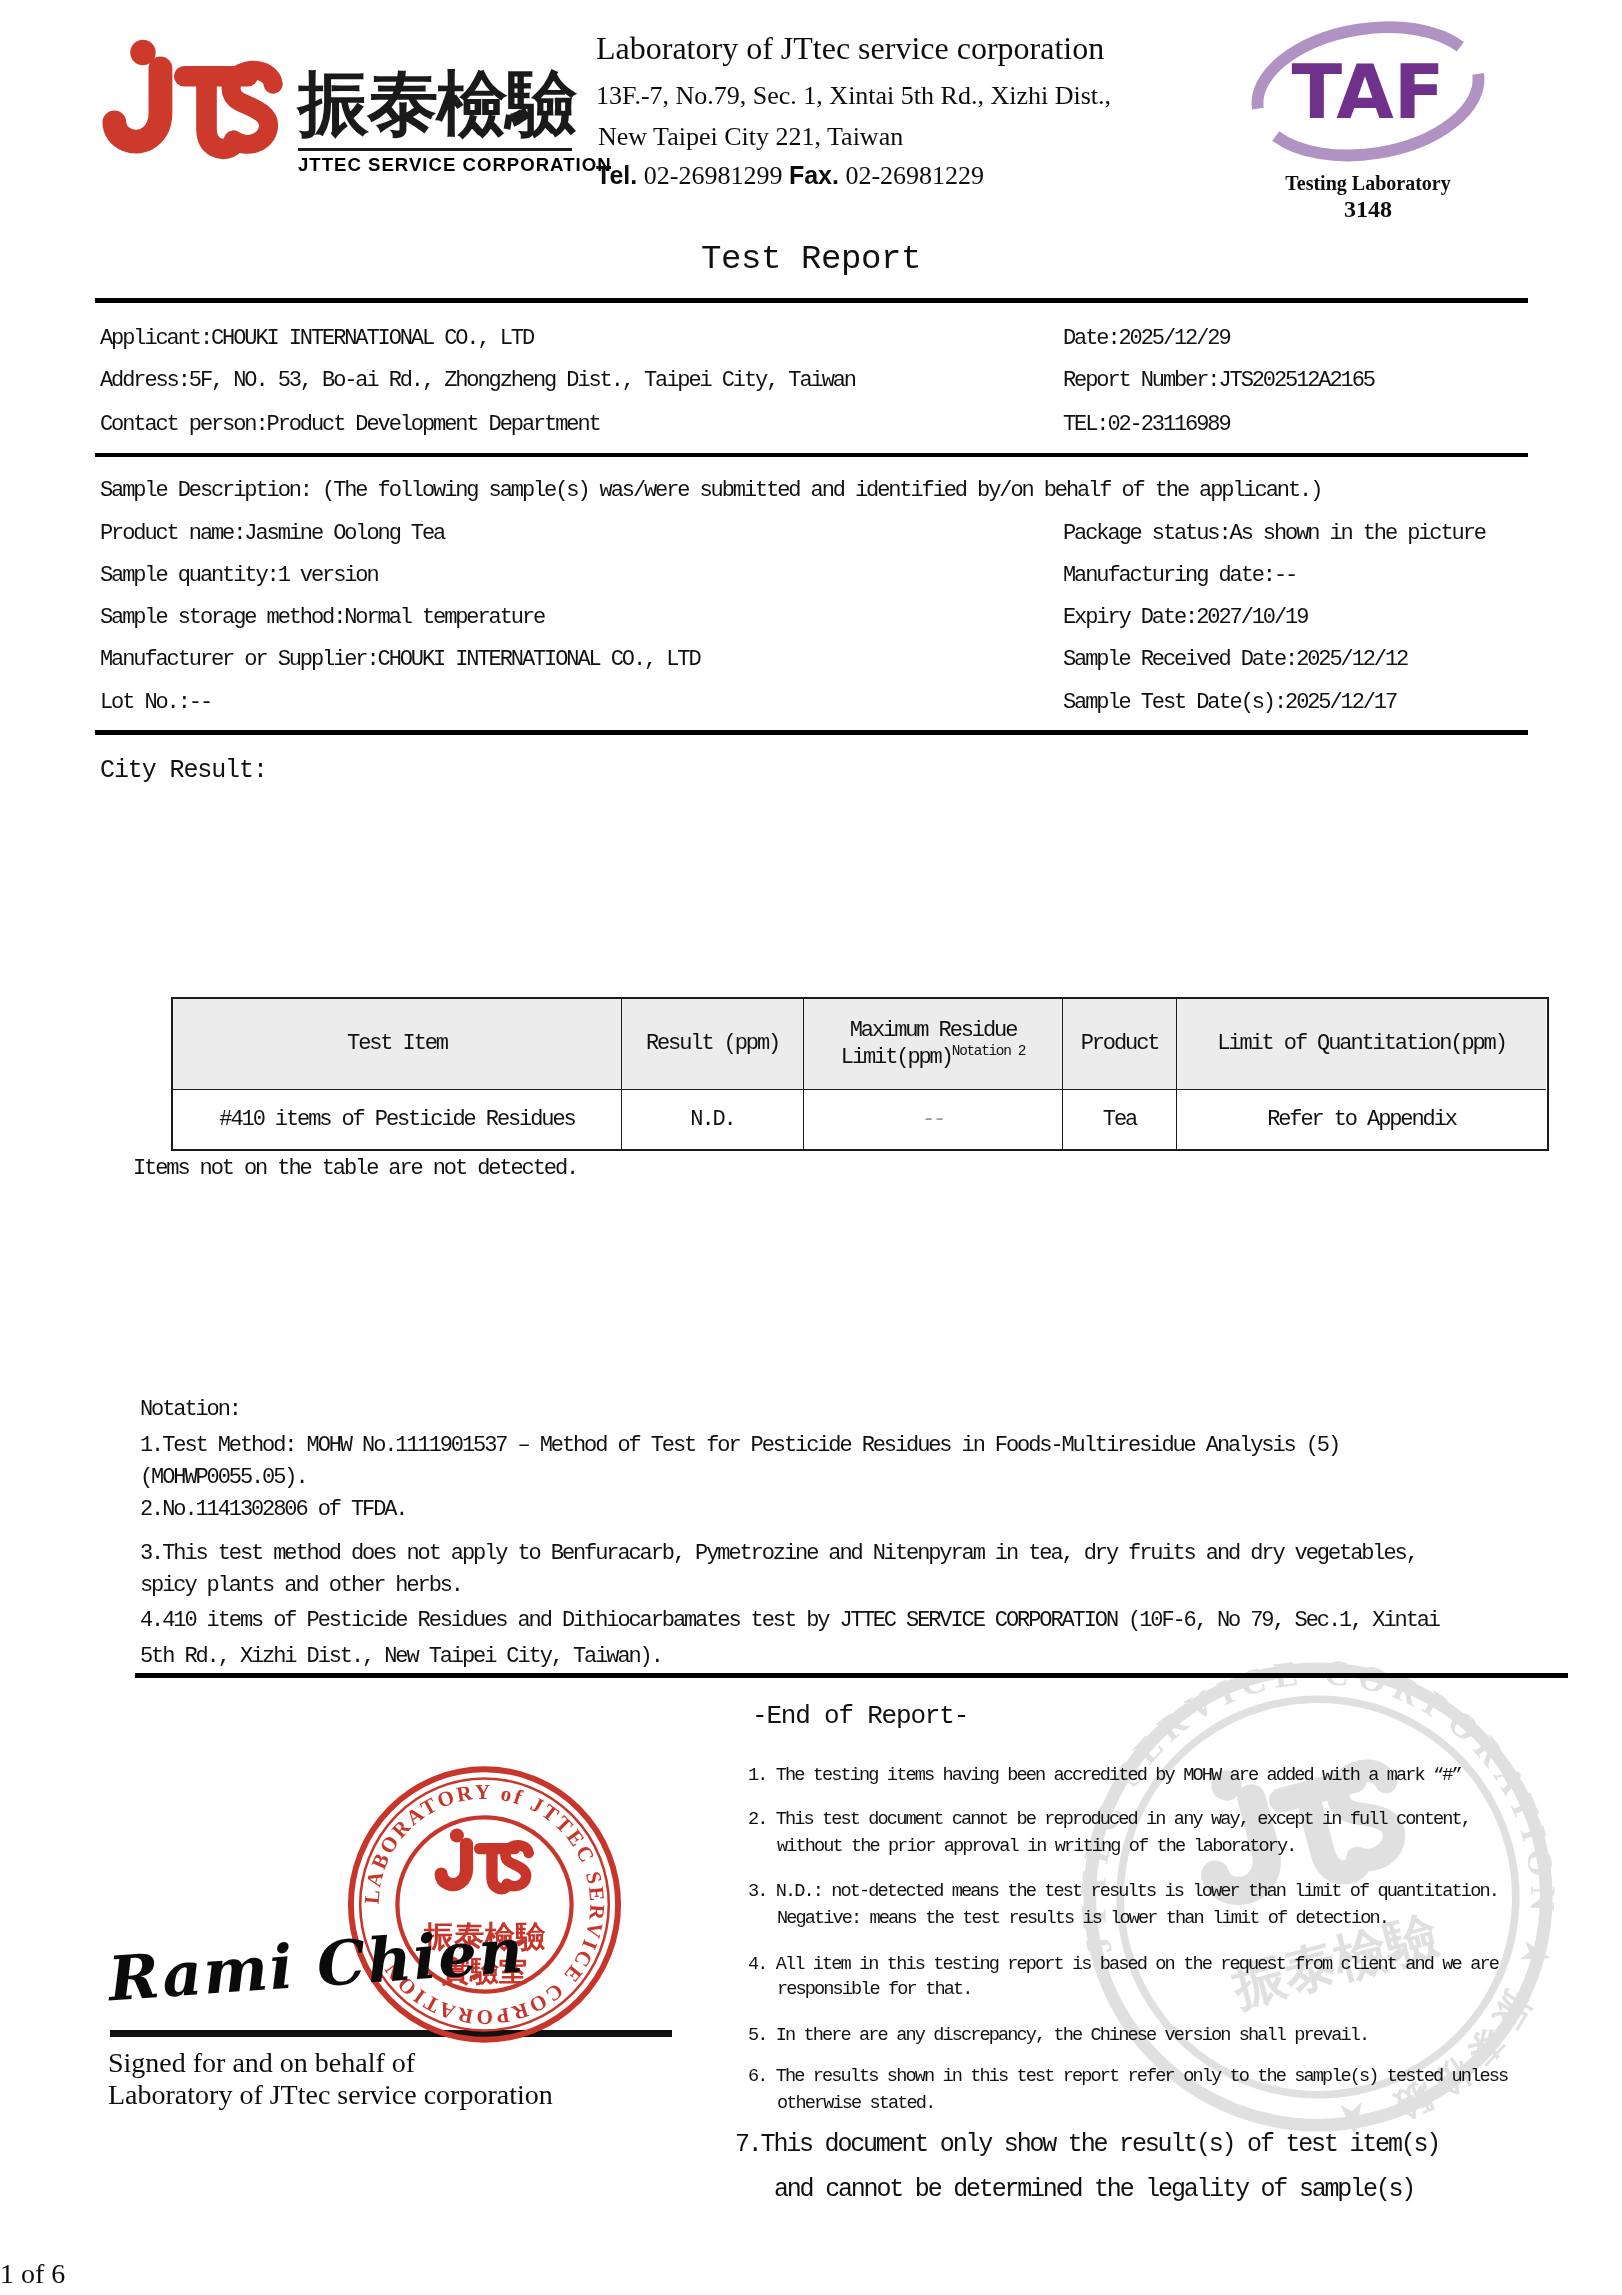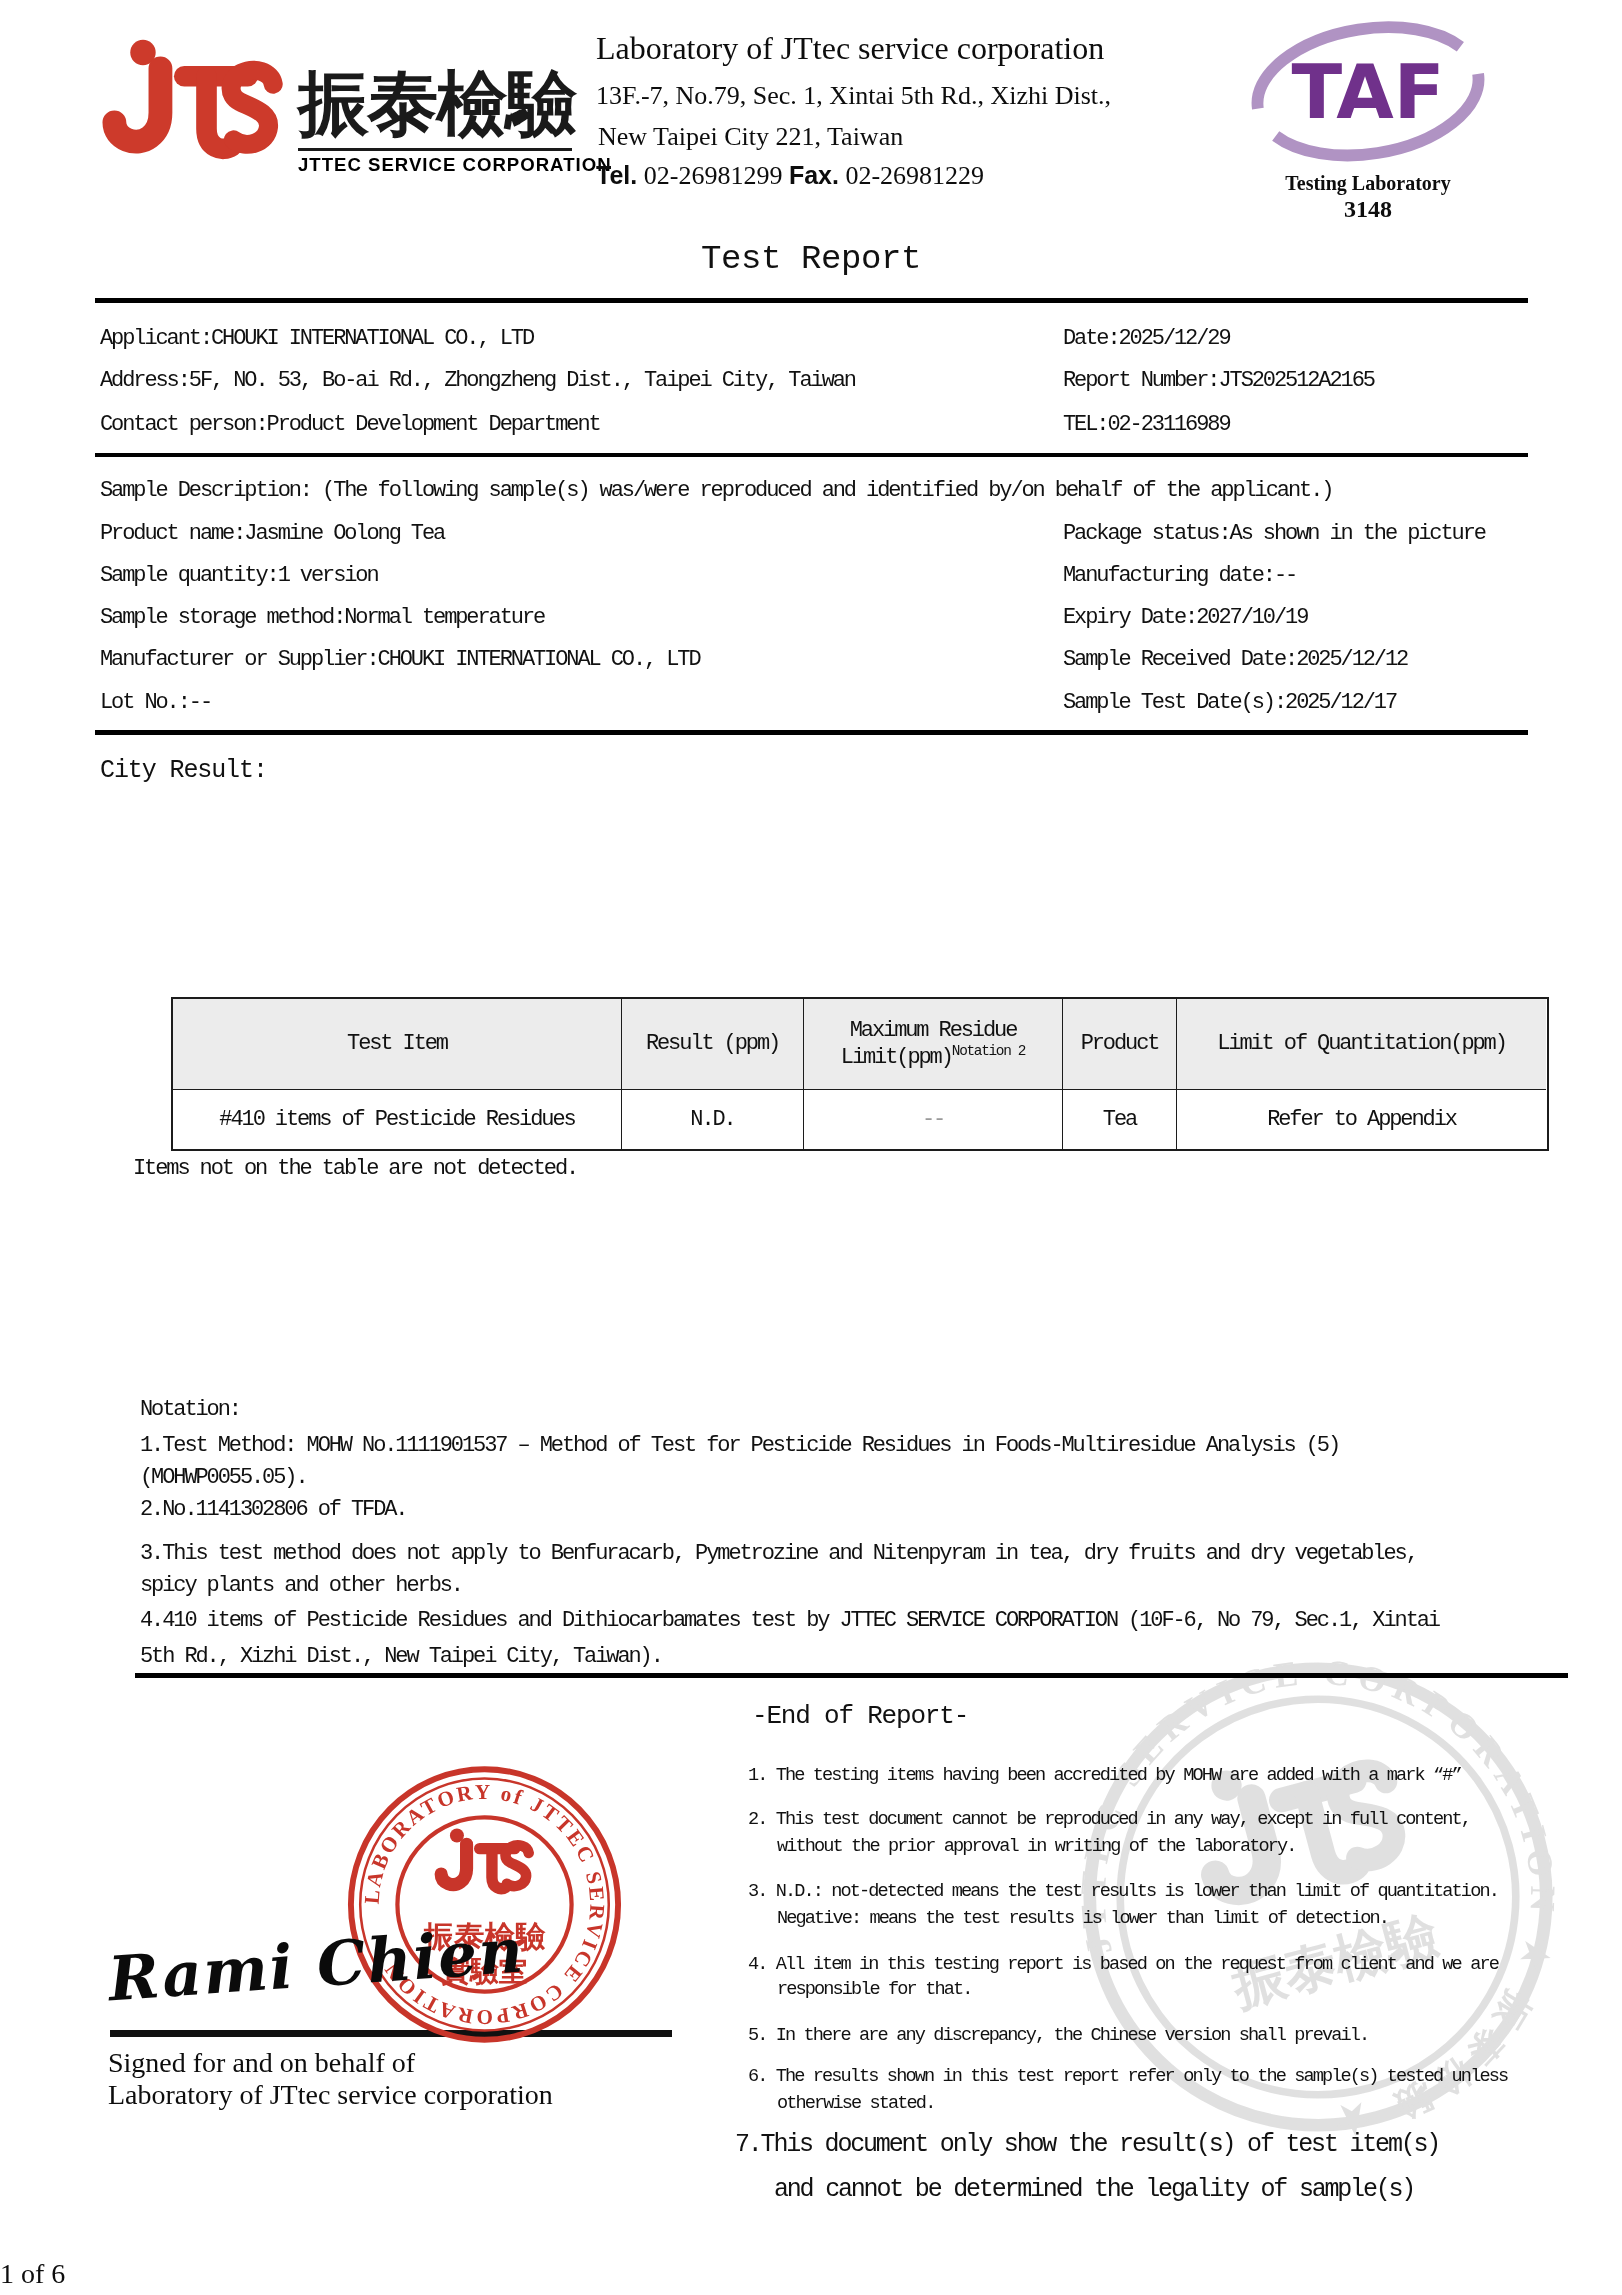--- a/index.html
+++ b/index.html
@@ -98,21 +98,21 @@
 
   <div class="abs mono il" style="top:326px">Applicant:CHOUKI INTERNATIONAL CO., LTD</div>
   <div class="abs mono il" style="top:368px">Address:5F, NO. 53, Bo-ai Rd., Zhongzheng Dist., Taipei City, Taiwan</div>
   <div class="abs mono il" style="top:412px">Contact person:Product Development Department</div>
   <div class="abs mono ir" style="top:326px">Date:2025/12/29</div>
   <div class="abs mono ir" style="top:368px">Report Number:JTS202512A2165</div>
   <div class="abs mono ir" style="top:412px">TEL:02-23116989</div>
 
   <div class="rule" style="top:453px;height:4.2px"></div>
 
-  <div class="abs mono il" style="top:478px">Sample Description: (The following sample(s) was/were reproduced and identified by/on behalf of the applicant.)</div>
+  <div class="abs mono il" style="top:478px">Sample Description: (The following sample(s) was/were submitted and identified by/on behalf of the applicant.)</div>
   <div class="abs mono il" style="top:521px">Product name:Jasmine Oolong Tea</div>
   <div class="abs mono il" style="top:563px">Sample quantity:1 version</div>
   <div class="abs mono il" style="top:605px">Sample storage method:Normal temperature</div>
   <div class="abs mono il" style="top:647px">Manufacturer or Supplier:CHOUKI INTERNATIONAL CO., LTD</div>
   <div class="abs mono il" style="top:690px">Lot No.:--</div>
   <div class="abs mono ir" style="top:521px">Package status:As shown in the picture</div>
   <div class="abs mono ir" style="top:563px">Manufacturing date:--</div>
   <div class="abs mono ir" style="top:605px">Expiry Date:2027/10/19</div>
   <div class="abs mono ir" style="top:647px">Sample Received Date:2025/12/12</div>
   <div class="abs mono ir" style="top:690px">Sample Test Date(s):2025/12/17</div>

